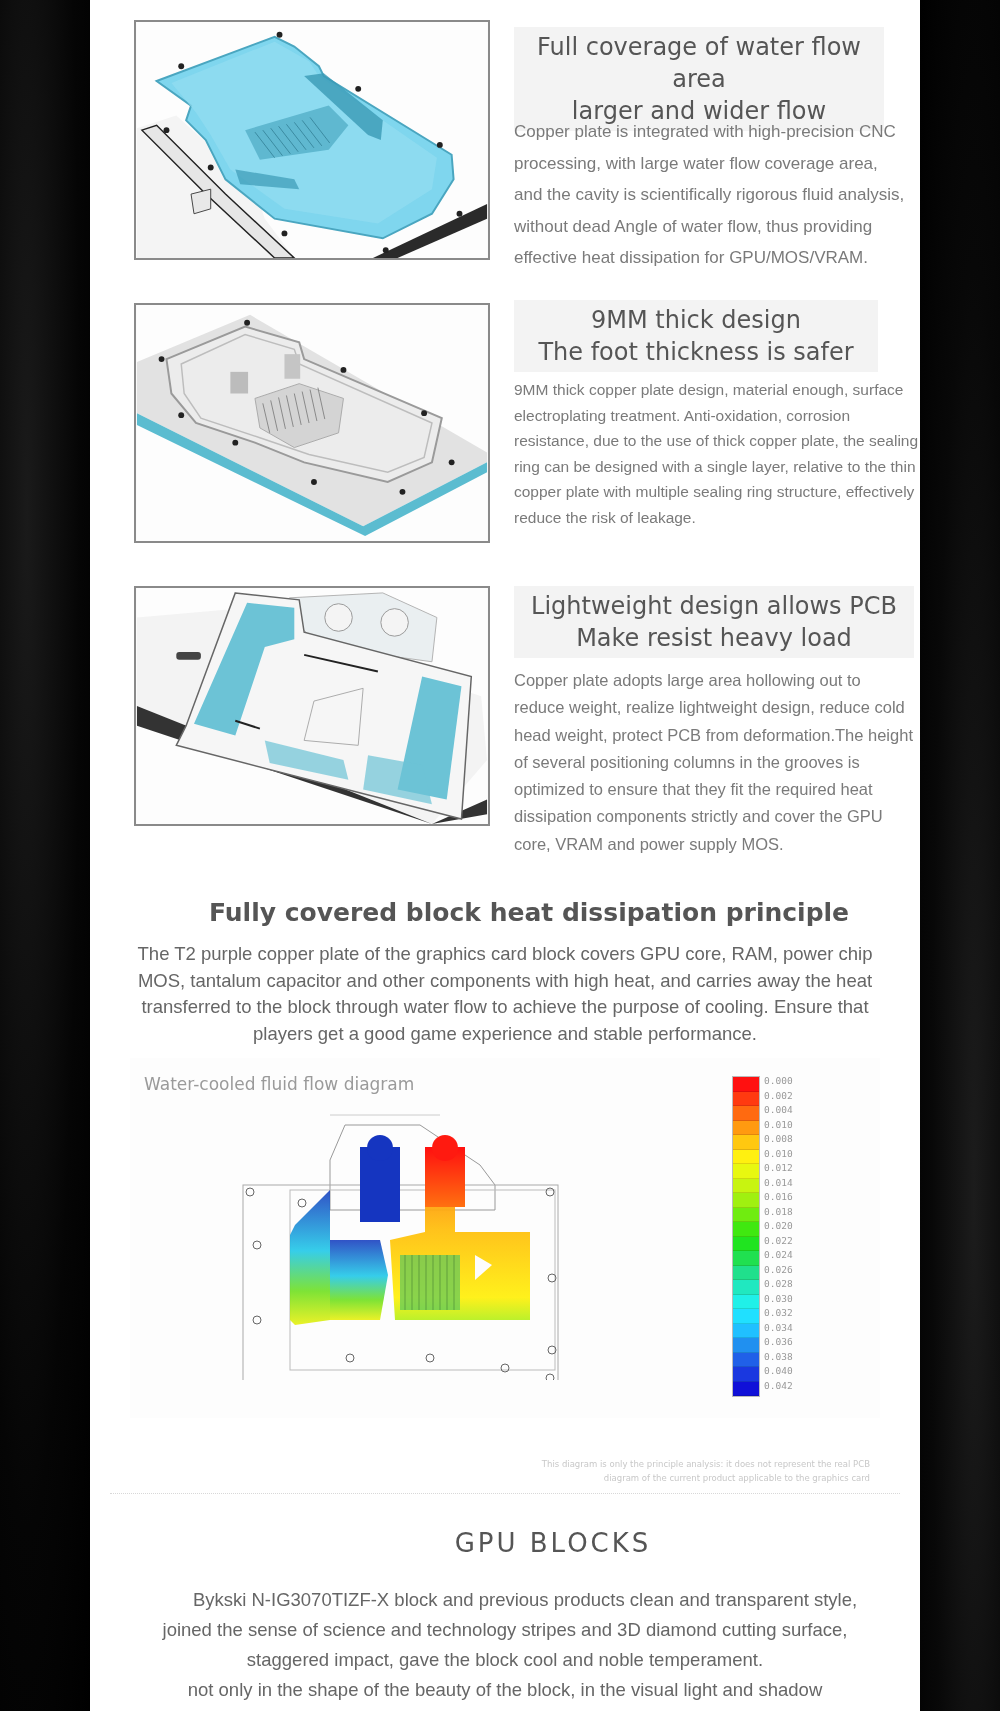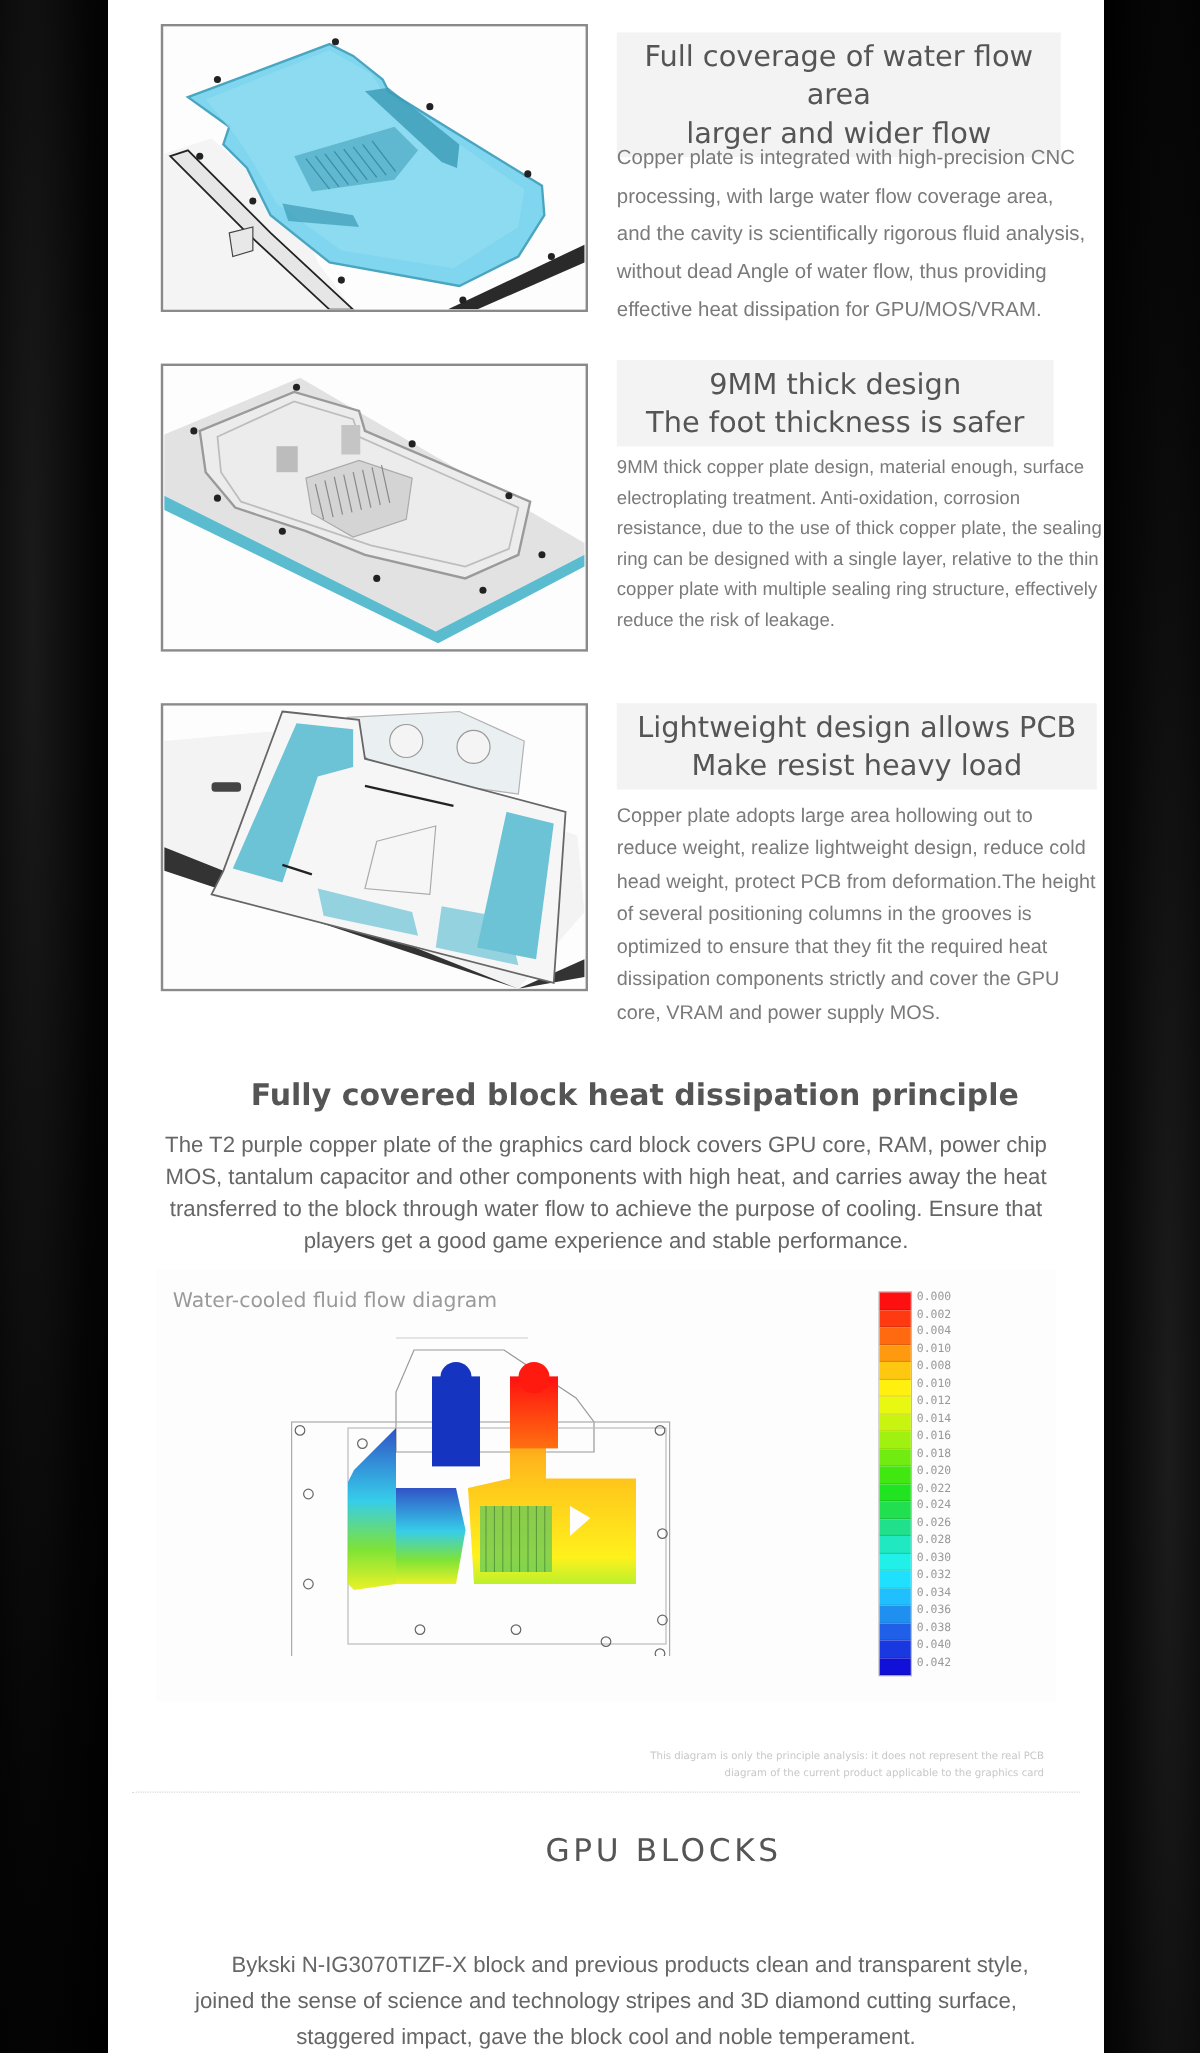--- a/index.html
+++ b/index.html
@@ -263,18 +263,18 @@
 
   <div class="disclaimer">
     <div>This diagram is only the principle analysis: it does not represent the real PCB</div>
     <div>diagram of the current product applicable to the graphics card</div>
   </div>
 
   <div class="separator"></div>
 
   <div class="gpu-title">GPU BLOCKS</div>
   <div class="gpu-body">
-    <div style="padding-left:40px;margin-top:37px;">Bykski N-IG3070TIZF-X  block and previous products clean and transparent style,</div>
+    <div style="padding-left:40px;">Bykski N-IG3070TIZF-X  block and previous products clean and transparent style,</div>
     <div>joined the sense of science and technology stripes and 3D diamond cutting surface,</div>
     <div>staggered impact, gave the block cool and noble temperament.</div>
     <div>not only in the shape of the beauty of the block, in the visual light and shadow</div>
   </div>
 </div>
 
 </body></html>

